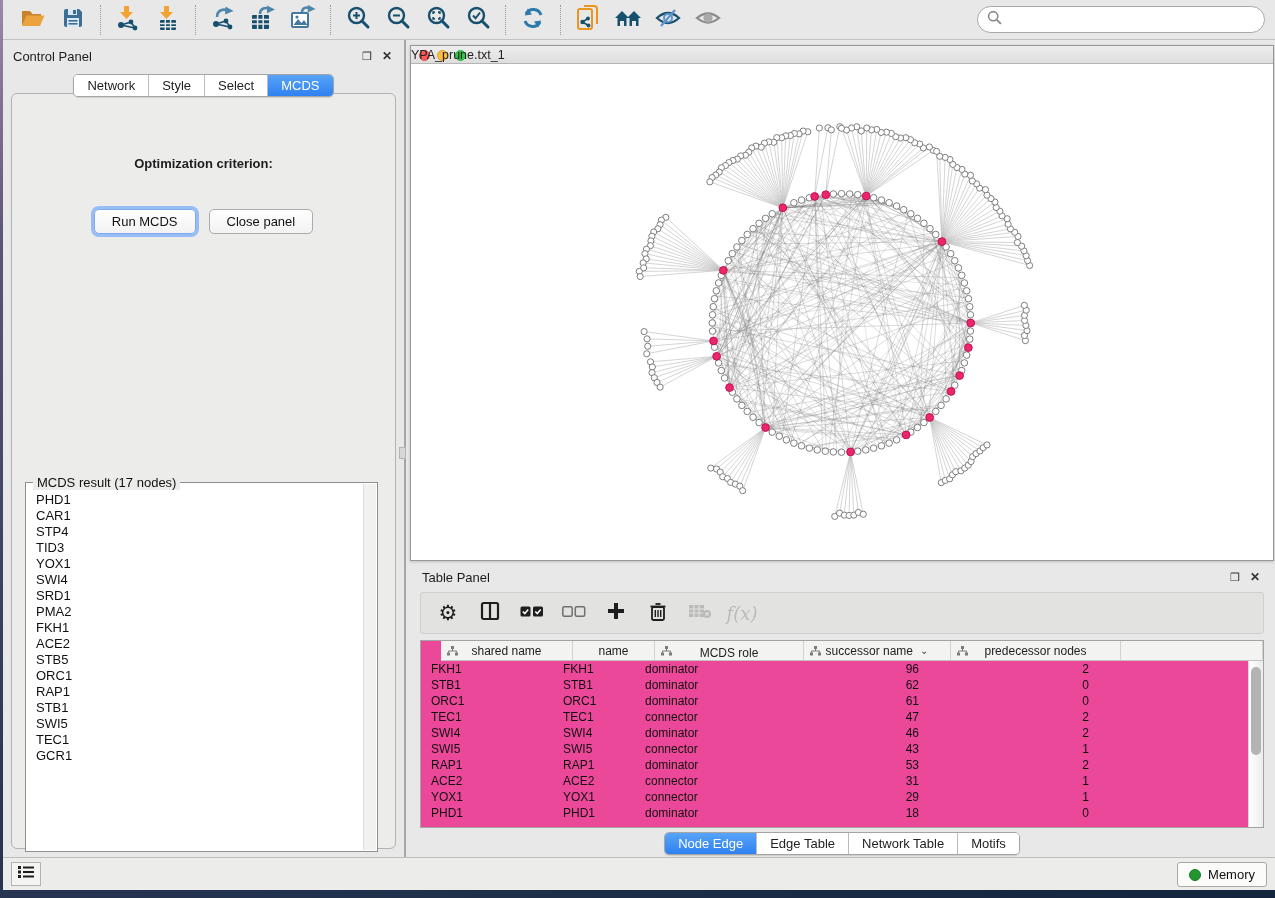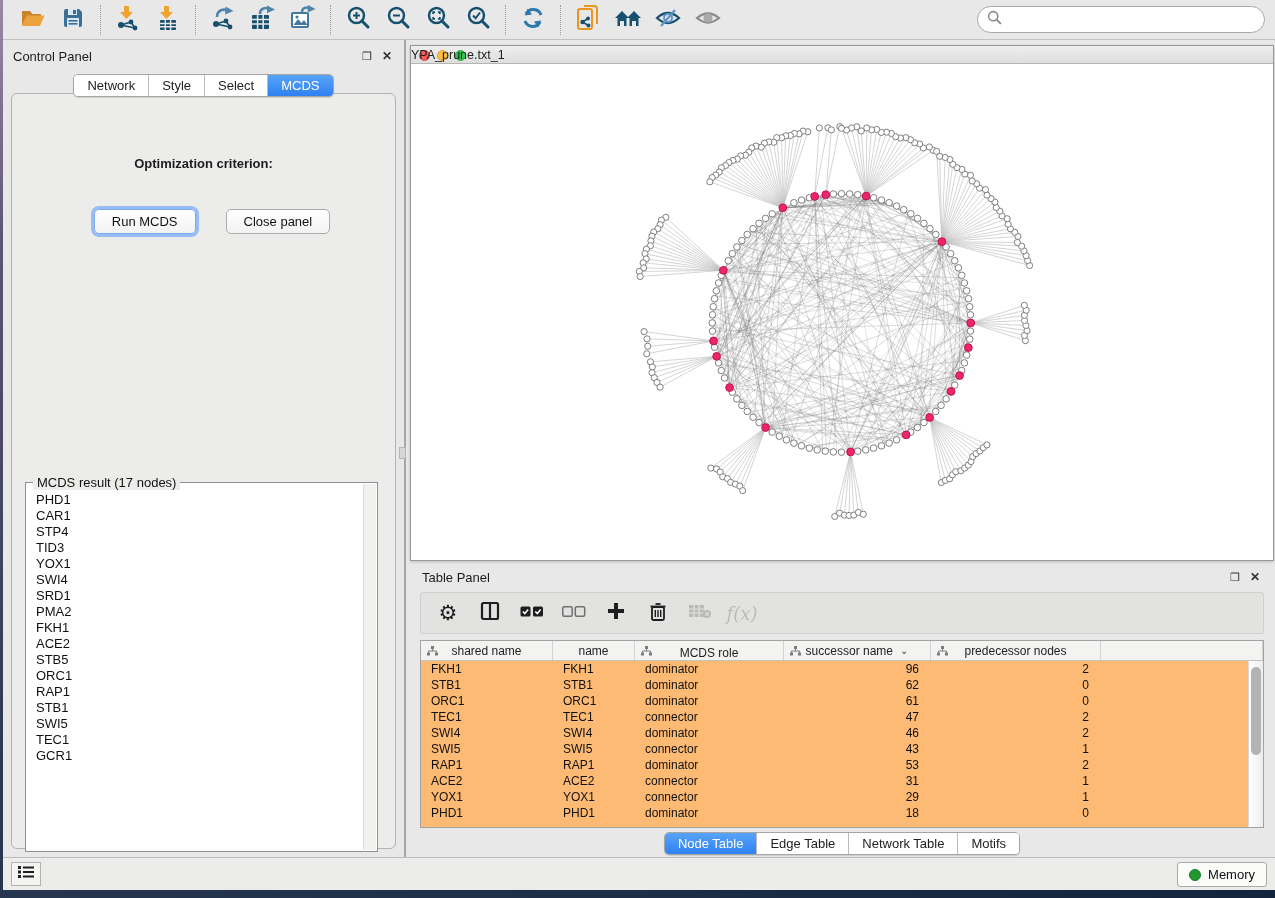--- a/index.html
+++ b/index.html
@@ -43,21 +43,21 @@
     border:1px solid #b0b0b0; border-radius:4px; display:flex; align-items:center; }
   .opt-select .sel-text { flex:1; font-size:13px; color:#111; padding-left:9px; white-space:nowrap; }
   .stepper { width:17px; height:23px; margin:0; border-radius:0 3px 3px 0;
     background:linear-gradient(#74b3fb,#3a82f4); display:flex; flex-direction:column;
     align-items:center; justify-content:center; gap:1px; }
   .stepper .up, .stepper .dn { width:0; height:0; border-left:3.5px solid transparent; border-right:3.5px solid transparent; }
   .stepper .up { border-bottom:4px solid #fff; }
   .stepper .dn { border-top:4px solid #fff; }
   .cp-buttons { position:absolute; top:115px; left:0; right:0; display:flex; justify-content:center; gap:13px; }
   .mac-btn { font-size:13px; color:#111; background:linear-gradient(#ffffff,#f2f2f2); border:1px solid #ababab;
-    border-radius:5px; padding:4px 17px;margin-left:17px; }
+    border-radius:5px; padding:4px 17px; }
   .mac-btn.focused { box-shadow:0 0 0 3px rgba(105,165,250,.65); border-color:#7fa9e8; }
 
   .mcds-fieldset { position:absolute; left:13px; right:17px; top:388px; height:370px;
     border:1px solid #8f8f8f; background:#fff; }
   .mcds-legend { position:absolute; top:-8px; left:7px; background:#ececeb; padding:0 4px; font-size:13px; color:#111; }
   .mcds-list { position:absolute; inset:1px 14px 1px 1px; overflow:hidden; padding:8px 0 0 9px; }
   .mcds-list div { font-size:13px; line-height:16px; color:#111; }
   .mcds-scroll { position:absolute; top:1px; bottom:1px; right:1px; width:13px; background:#f1f1f0; border-left:1px solid #dcdcdc; }
 
   .splitter-handle { position:absolute; left:396px; top:407px; width:7px; height:12px; background:#d7d7d7;
@@ -81,22 +81,22 @@
 
   .table-panel { position:absolute; left:4px; right:1px; top:524px; bottom:0; background:#e9e8e8; }
   .tp-title-row { position:absolute; left:12px; top:6px; right:12px; height:16px; font-size:13px; color:#1c1c1c; }
   .tp-toolbar { position:absolute; left:10px; right:10px; top:28px; height:42px; background:#e2e2e1;
     border:1px solid #cfcfcf; border-radius:3px; display:flex; align-items:center; gap:8px; padding:0 10px; }
   .tp-tool { width:34px; height:32px; display:flex; align-items:center; justify-content:center; }
   .tp-tool.disabled { opacity:.55; }
   .gear-glyph { font-size:21px; color:#1e1e1e; font-family:"DejaVu Sans",sans-serif; line-height:22px; }
   .fx-glyph { font:italic 18px "DejaVu Serif",serif; color:#9a9a9a; }
 
-  .tp-table { position:absolute; left:10px; right:10px; top:76px; height:188px; background:#fdba74;
-    border:1px solid #a3a3a3; }
+  .tp-table { position:absolute; left:10px; right:10px; top:76px; height:188px; background:#ec4899;
+    border:1px solid #a3a3a3;padding-left:20px; }
   .tbl-header { display:flex; height:20px; background:#f3f3f2; border-bottom:1px solid #c3c3c3; }
   .th { position:relative; display:flex; align-items:center; justify-content:center; font-size:12px; color:#222;
     border-right:1px solid #d2d2d2; overflow:hidden; }
   .th .tree-ic { position:absolute; left:6px; top:5px; }
   .th .sort-arrow { font-size:10px; color:#444; margin-left:7px; }
   .tbl-body { position:absolute; left:0; right:15px; top:20px; bottom:0; overflow:hidden; }
   .tr { display:flex; height:16px; }
   .td { font-size:12px; color:#111; line-height:16px; white-space:nowrap; overflow:hidden; }
   .td.l { text-align:left; padding-left:10px; }
   .td.r { text-align:right; padding-right:12px; }
@@ -1233,21 +1233,21 @@
                 <div class="td l" style="width: auto; flex: 1 1 0%;"></div>
               </div>
             </div>
           <div class="tbl-scroll">
               <div class="tbl-thumb"></div>
             </div>
         </div>
 
         <div class="tp-tabs">
             <div class="seg" id="tp-tabs">
-              <div class="tab active">Node Table</div>
+              <div class="tab active">Node Edge</div>
               <div class="tab">Edge Table</div>
               <div class="tab">Network Table</div>
               <div class="tab">Motifs</div>
             </div>
           </div>
       </div>
     </div>
   </div>
 
   <div class="statusbar">

